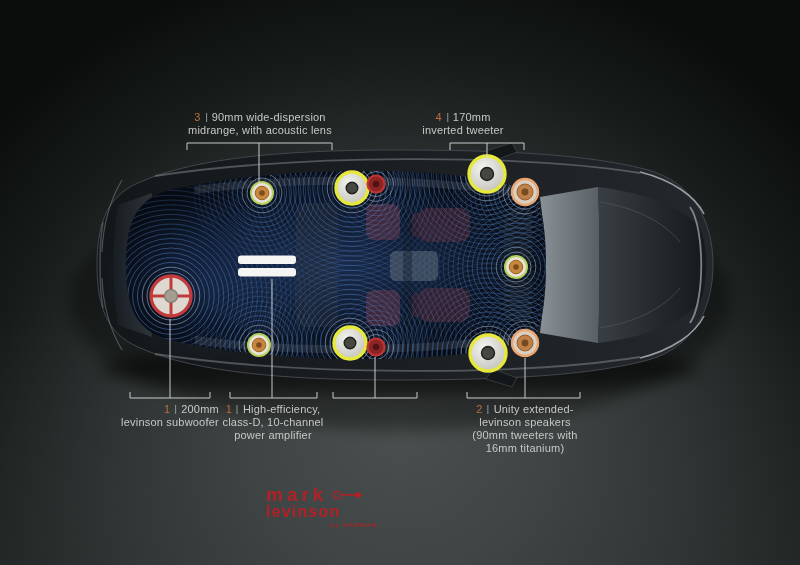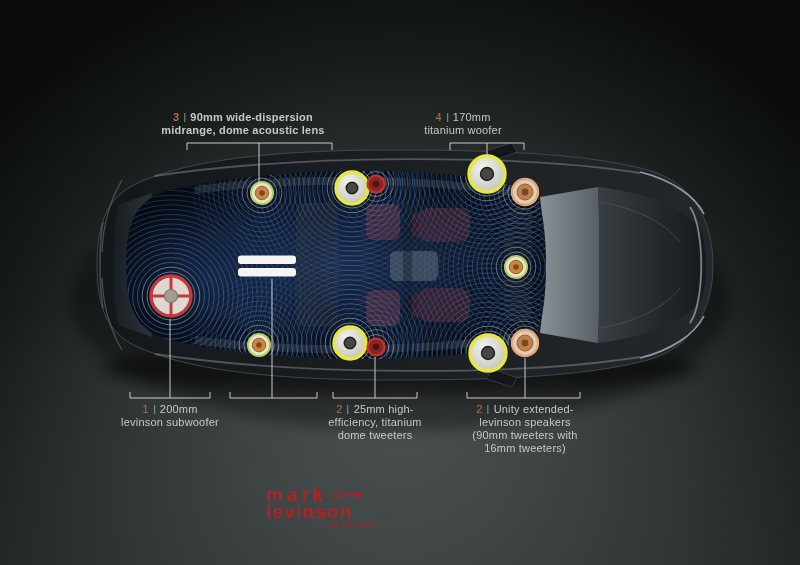--- a/index.html
+++ b/index.html
@@ -10,29 +10,29 @@
       linear-gradient(to bottom, rgba(74,80,79,0) 55%, rgba(74,80,79,0.28) 100%),
       radial-gradient(520px 470px at 50% 75%, #4a504f 0%, #3c4241 30%, #2a302f 55%, #171c1b 78%, #0a0d0c 100%);
   }
   svg text{font-family:"Liberation Sans",sans-serif;}
   .callout{
     position:absolute;transform:translateX(-50%);text-align:center;
     font-size:11px;line-height:13px;color:#c6c8c7;white-space:nowrap;letter-spacing:.2px;
   }
   .c-num{color:#c06b38;}
   .c-sep{display:inline-block;width:1px;height:9px;background:#8f9493;margin:0 5px;vertical-align:-1px;}
-  .co-midrange{left:243px;top:111px;font-weight:bold;}
+  .co-midrange{left:260px;top:111px;}
   .co-woofer{left:463px;top:111px;}
-  .co-subwoofer{left:170px;top:403px;}
+  .co-subwoofer{left:170px;top:403px;text-align:right;}
   .co-amplifier{left:273px;top:403px;}
   .co-tweeters{left:375px;top:403px;}
   .co-unity{left:525px;top:403px;}
   .ml-logo{position:absolute;left:266px;top:486px;width:112px;color:#b32025;}
   .ml-line1{display:flex;align-items:center;gap:5px;font-weight:bold;font-size:19px;letter-spacing:4px;line-height:17px;}
-  .ml-line2{font-weight:bold;font-size:19px;letter-spacing:1.2px;line-height:18px;}
+  .ml-line2{font-weight:bold;font-size:16px;letter-spacing:1.2px;line-height:18px;}
   .ml-byline{font-size:6px;letter-spacing:1.4px;text-align:right;font-weight:bold;margin-top:1px;opacity:.95;}
   .lexus-logo{position:absolute;left:438px;top:493px;}
 </style>
 </head>
 <body>
 
 <div class="stage">
 
   <svg width="800" height="565" viewBox="0 0 800 565">
     <defs>
@@ -422,40 +422,40 @@
       <path d="M333,392 L333,398 L417,398 L417,392"></path>
       <line x1="375" y1="357" x2="375" y2="398"></line>
       <path d="M467,392 L467,398 L580,398 L580,392"></path>
       <line x1="525" y1="358" x2="525" y2="398"></line>
     </g>
   </svg>
 
   
   <div class="callout co-midrange">
     <div class="c-line"><span class="c-num">3</span><span class="c-sep"></span><span>90mm wide-dispersion</span></div>
-    <div class="c-line">midrange, dome acoustic lens</div>
+    <div class="c-line">midrange, with acoustic lens</div>
   </div>
   <div class="callout co-woofer">
     <div class="c-line"><span class="c-num">4</span><span class="c-sep"></span><span>170mm</span></div>
-    <div class="c-line">titanium woofer</div>
+    <div class="c-line">inverted tweeter</div>
   </div>
   <div class="callout co-subwoofer">
     <div class="c-line"><span class="c-num">1</span><span class="c-sep"></span><span>200mm</span></div>
     <div class="c-line">levinson subwoofer</div>
   </div>
-  <div class="callout co-tweeters">
-    <div class="c-line"><span class="c-num">2</span><span class="c-sep"></span><span>25mm high-</span></div>
-    <div class="c-line">efficiency, titanium</div>
-    <div class="c-line">dome tweeters</div>
+  <div class="callout co-amplifier">
+    <div class="c-line"><span class="c-num">1</span><span class="c-sep"></span><span>High-efficiency,</span></div>
+    <div class="c-line">class-D, 10-channel</div>
+    <div class="c-line">power amplifier</div>
   </div>
   <div class="callout co-unity">
     <div class="c-line"><span class="c-num">2</span><span class="c-sep"></span><span>Unity extended-</span></div>
     <div class="c-line">levinson speakers</div>
     <div class="c-line">(90mm tweeters with</div>
-    <div class="c-line">16mm tweeters)</div>
+    <div class="c-line">16mm titanium)</div>
   </div>
 
   
   <div class="ml-logo">
     <div class="ml-line1">
       <span>mark</span>
       <svg width="34" height="12" viewBox="0 0 34 12">
         <circle cx="5" cy="6" r="3.6" fill="none" stroke="#b32025" stroke-width="1.4"></circle>
         <line x1="10" y1="6" x2="24" y2="6" stroke="#b32025" stroke-width="1.6"></line>
         <path d="M24,2.5 L31,6 L24,9.5 Z" fill="#b32025"></path>

